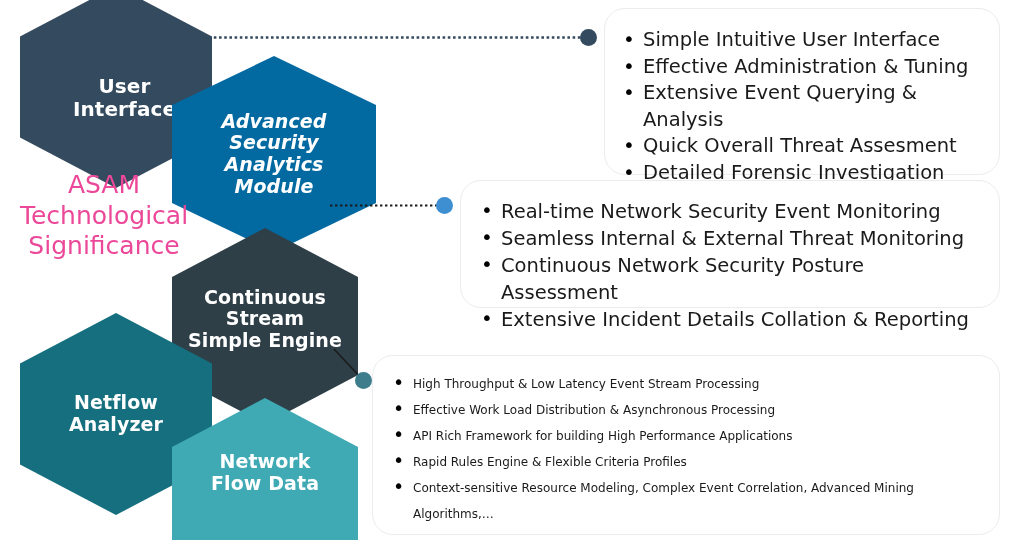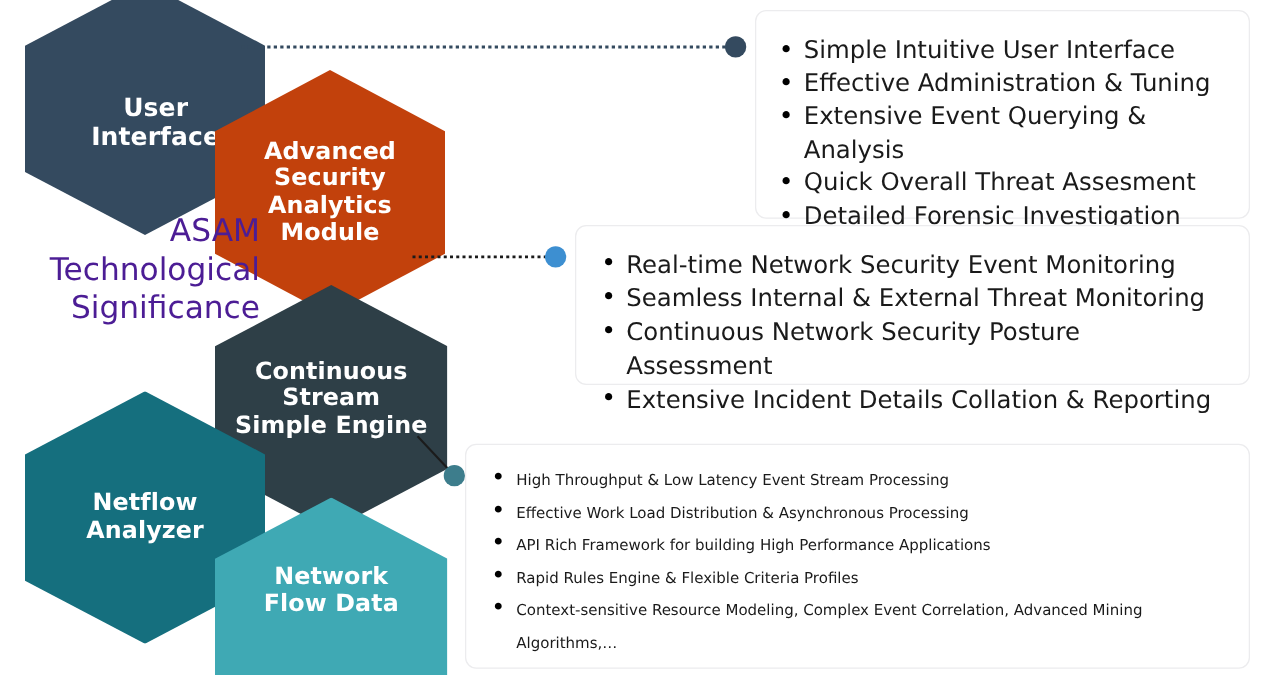--- a/index.html
+++ b/index.html
@@ -34,41 +34,41 @@
   }
   .hex-label {
     font-weight: bold;
     line-height: 1.14;
     letter-spacing: 0.1px;
     padding: 0 6px;
     white-space: pre-line;
   }
 
   #hex-ui      { left: 20px;  top: -14px; width: 192px; height: 202px; background: #344a5f; }
-  #hex-asam    { left: 172px; top: 56px;  width: 184px; height: 196px; background: #c2410c; }
+  #hex-asam    { left: 172px; top: 56px;  width: 204px; height: 196px; background: #0369a1; font-style: italic; }
   #hex-csme    { left: 172px; top: 228px; width: 186px; height: 196px; background: #2e3f47; }
   #hex-netflow { left: 20px;  top: 313px; width: 192px; height: 202px; background: #156f7e; }
   #hex-nfd     { left: 172px; top: 398px; width: 186px; height: 196px; background: #3fa9b4; }
 
   #hex-ui      .hex-label { font-size: 20px; padding-top: 22px; margin-left: 17px; }
   #hex-asam    .hex-label { font-size: 19px; }
   #hex-csme    .hex-label { font-size: 19px; padding-bottom: 14px; }
   #hex-netflow .hex-label { font-size: 19px; }
   #hex-nfd     .hex-label { font-size: 19px; padding-bottom: 46px; }
 
   
   #asam-title {
     position: absolute;
     left: 0px;
     top: 170px;
     width: 208px;
-    text-align: right;
+    text-align: center;
     font-size: 25px;
     line-height: 1.22;
-    color: #4c1d95;
+    color: #ec4899;
     white-space: pre-line;
     z-index: 5;
   }
 
   
   #connector-layer {
     position: absolute;
     left: 0; top: 0;
     width: 1020px; height: 540px;
     pointer-events: none;
@@ -79,21 +79,21 @@
   }
   #conn1-dot { left: 580px; top: 29px;  width: 17px; height: 17px; background: #344a5f; }
   #conn2-dot { left: 436px; top: 197px; width: 17px; height: 17px; background: #3d8fd1; }
   #conn3-dot { left: 355px; top: 372px; width: 17px; height: 17px; background: #3d7d8c; }
 
   
   .card {
     position: absolute;
     background: #ffffff;
     border: 1px solid #ececee;
-    border-radius: 9px;
+    border-radius: 21px;
     box-sizing: border-box;
   }
   .card ul {
     list-style: none;
     margin: 0;
     padding: 0;
   }
   .card li {
     position: relative;
     padding-left: 22px;

